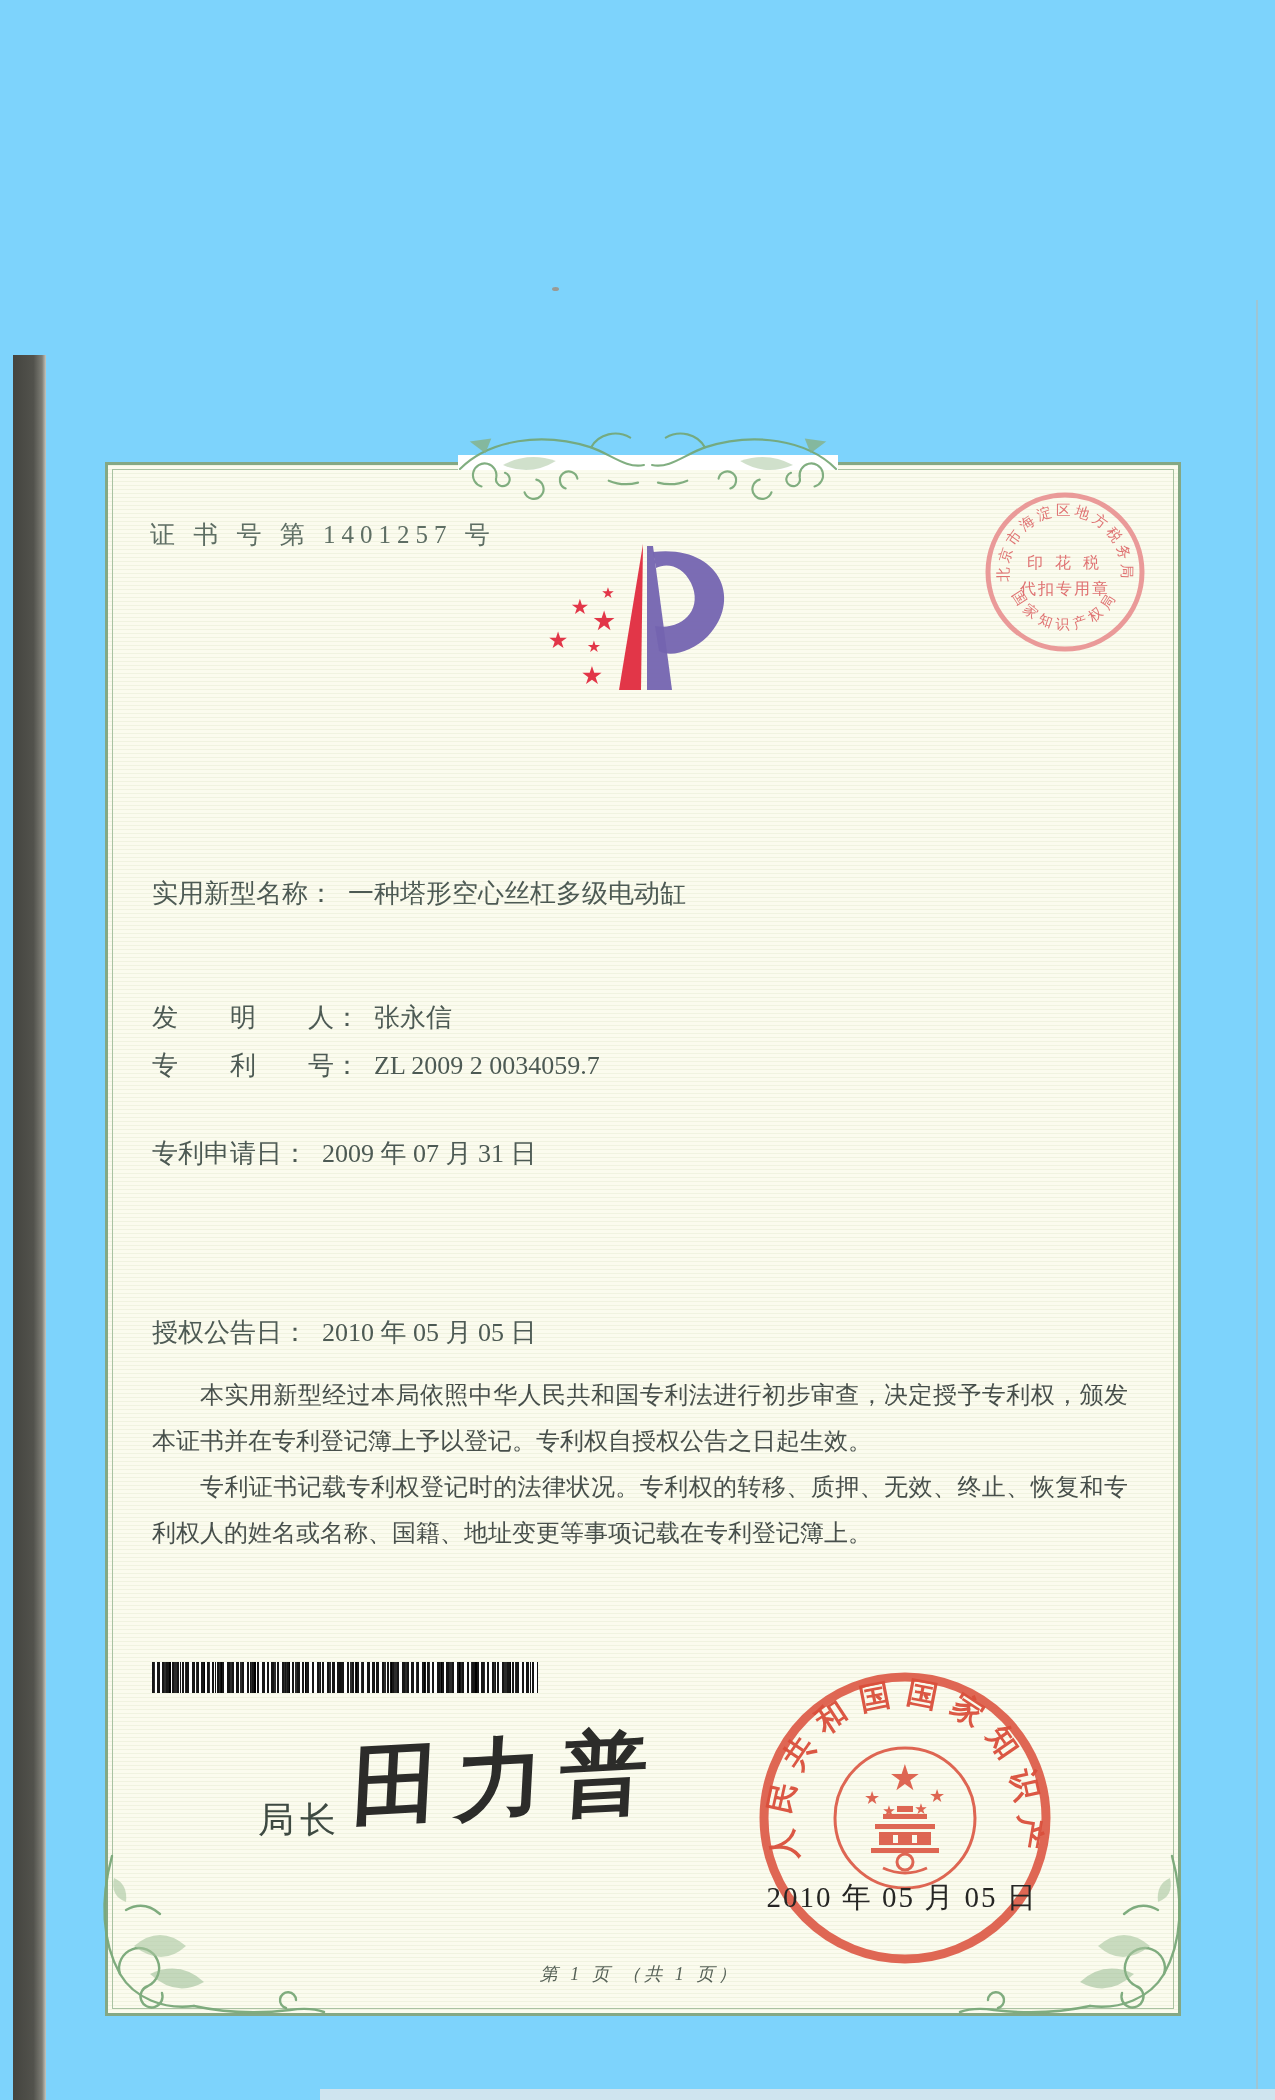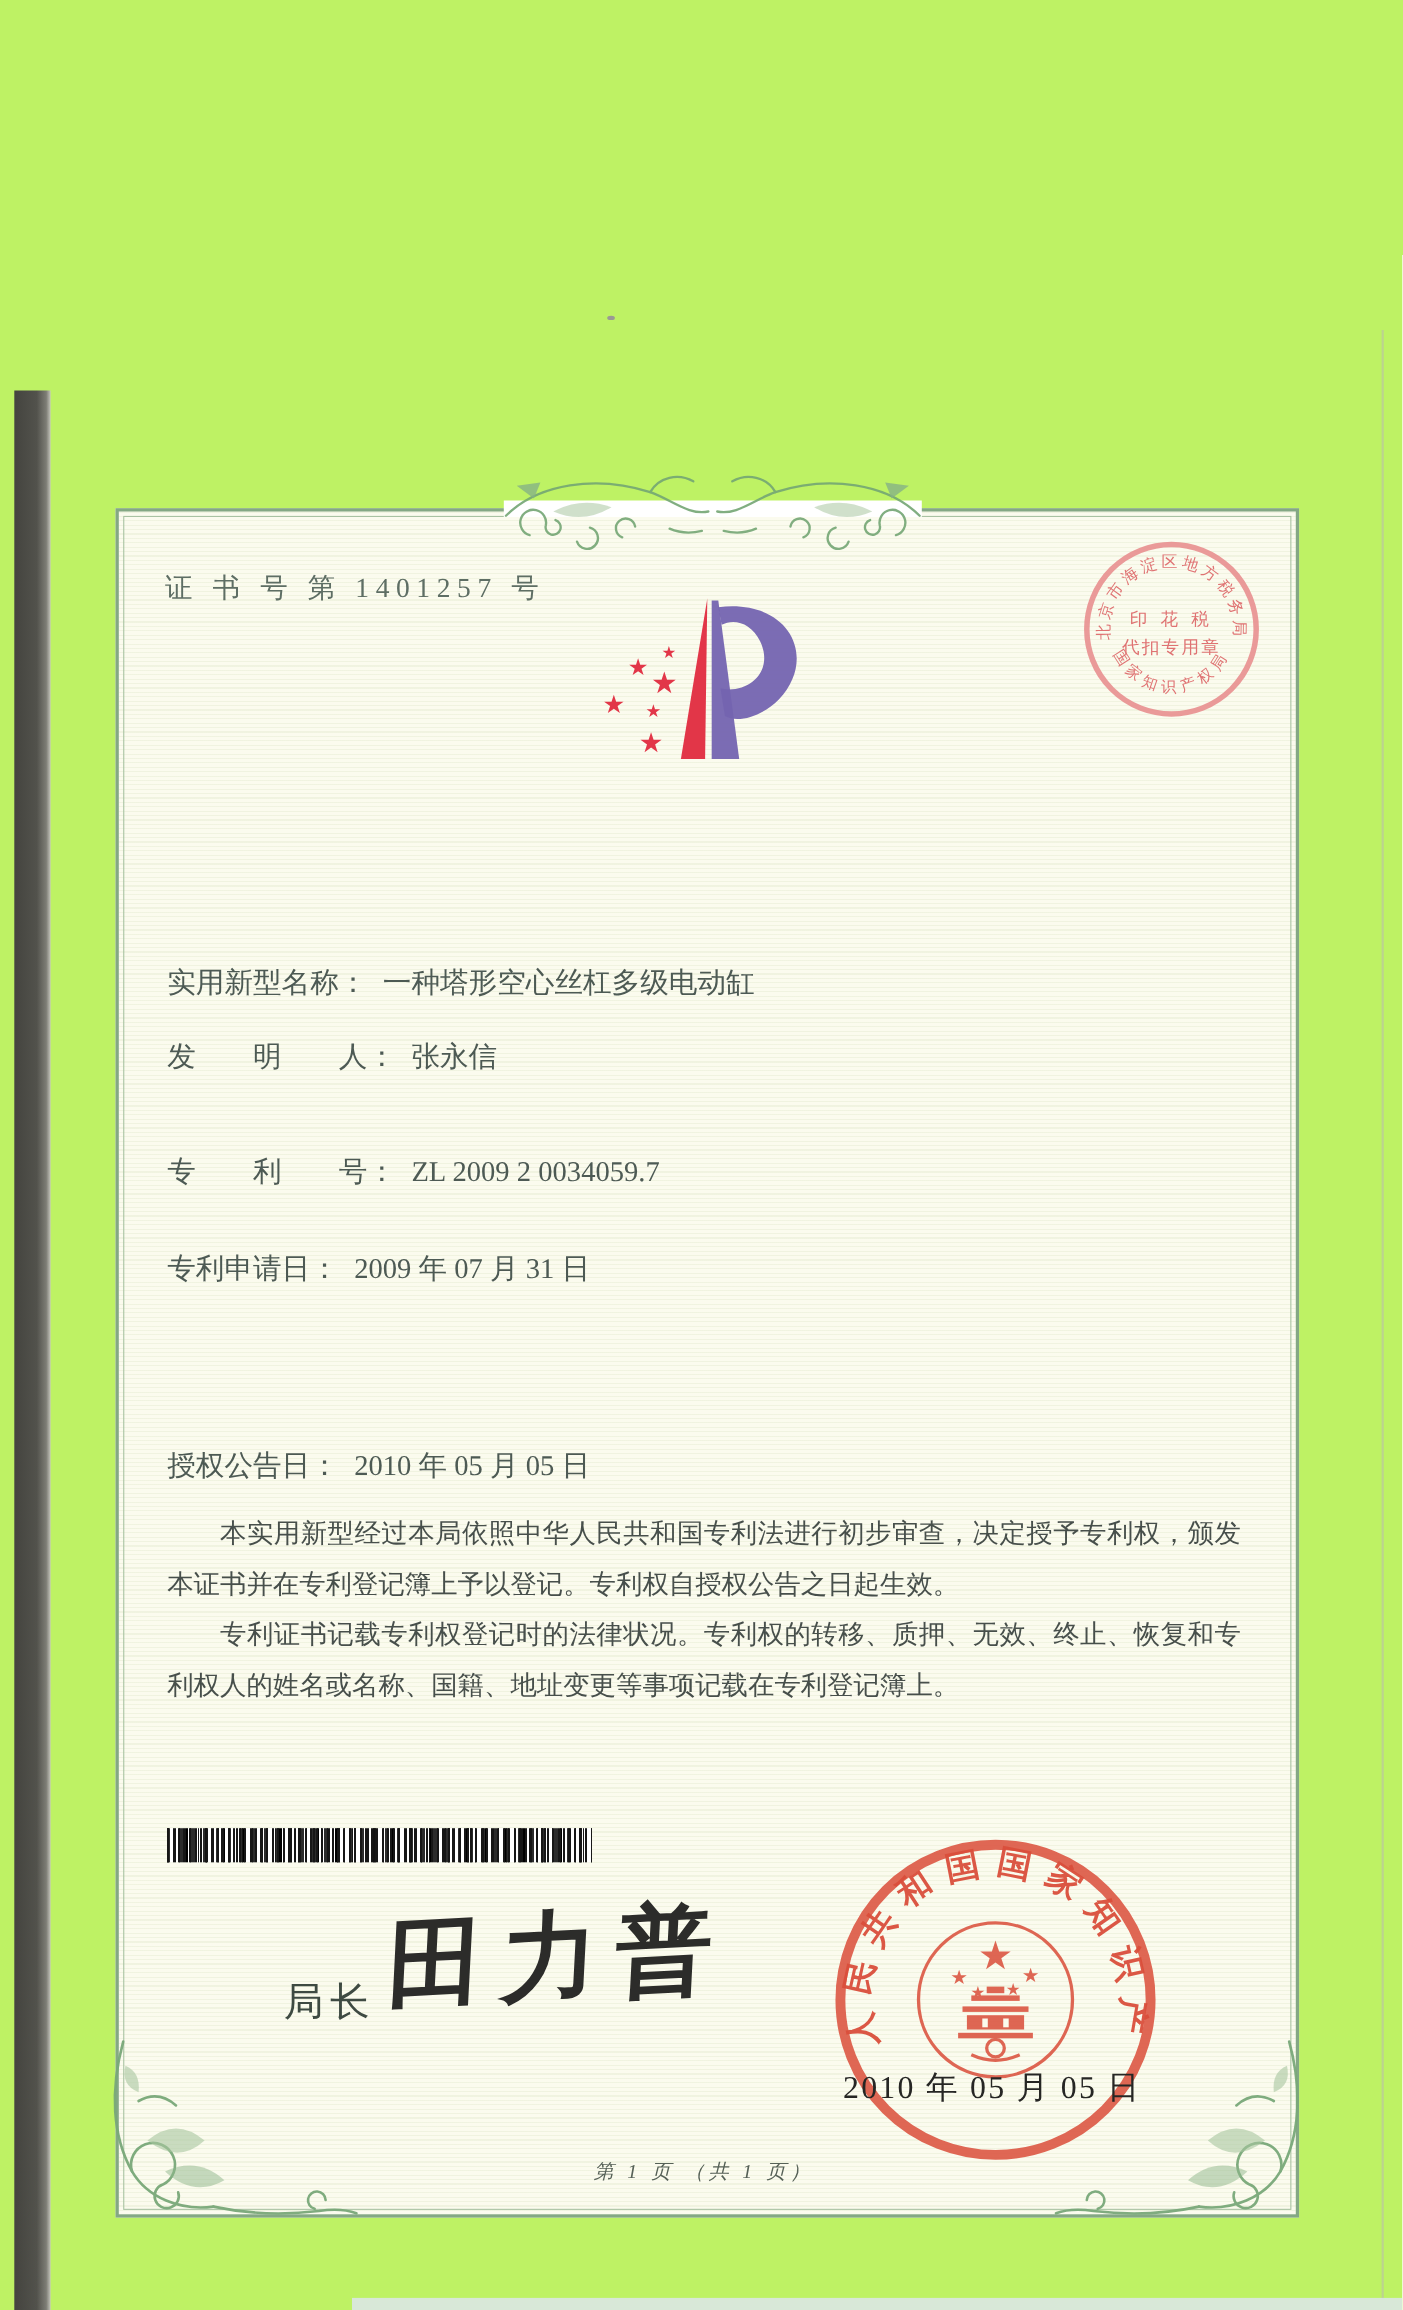--- a/index.html
+++ b/index.html
@@ -1,16 +1,16 @@
 <!DOCTYPE html>
 <html><head>
 <meta charset="utf-8">
 <style>
   html,body{margin:0;padding:0;background:#fff;}
-  #canvas{position:relative;width:1275px;height:2100px;background:#bef264;overflow:hidden;
+  #canvas{position:relative;width:1275px;height:2100px;background:#7dd3fc;overflow:hidden;
           font-family:"Liberation Serif","DejaVu Serif",serif;color:#4a524e;}
 
   
   .left-strip{position:absolute;left:13px;top:355px;width:33px;height:1745px;
      background:linear-gradient(90deg,#44443f 0%,#52524c 62%,#7d7d75 88%,#c6c6bd 100%);}
   .right-edge{position:absolute;left:1256px;top:300px;width:2px;height:1790px;background:#b9b9b2;opacity:.55;}
   .bottom-strip{position:absolute;left:320px;top:2089px;width:955px;height:11px;background:#dde6ec;opacity:.85;}
   .speck{position:absolute;left:552px;top:287px;width:7px;height:4px;background:#9a9a94;border-radius:50%;}
 
   
@@ -161,21 +161,21 @@
         <text x="74" y="114" font-size="16">★</text>
         <text x="72" y="146" font-size="25">★</text>
       </g>
     </svg>
   </div>
 
 
   <div class="field" style="top:876px;">
     <span class="flabel">实用新型名称：</span><span class="fvalue">一种塔形空心丝杠多级电动缸</span>
   </div>
-  <div class="field" style="top:943px;">
+  <div class="field" style="top:1000px;">
     <span class="flabel">发　　明　　人：</span><span class="fvalue">张永信</span>
   </div>
   <div class="field" style="top:1048px;">
     <span class="flabel">专　　利　　号：</span><span class="fvalue">ZL 2009 2 0034059.7</span>
   </div>
   <div class="field" style="top:1136px;">
     <span class="flabel">专利申请日：</span><span class="fvalue">2009 年 07 月 31 日</span>
   </div>
   <div class="field" style="top:1315px;">
     <span class="flabel">授权公告日：</span><span class="fvalue">2010 年 05 月 05 日</span>

